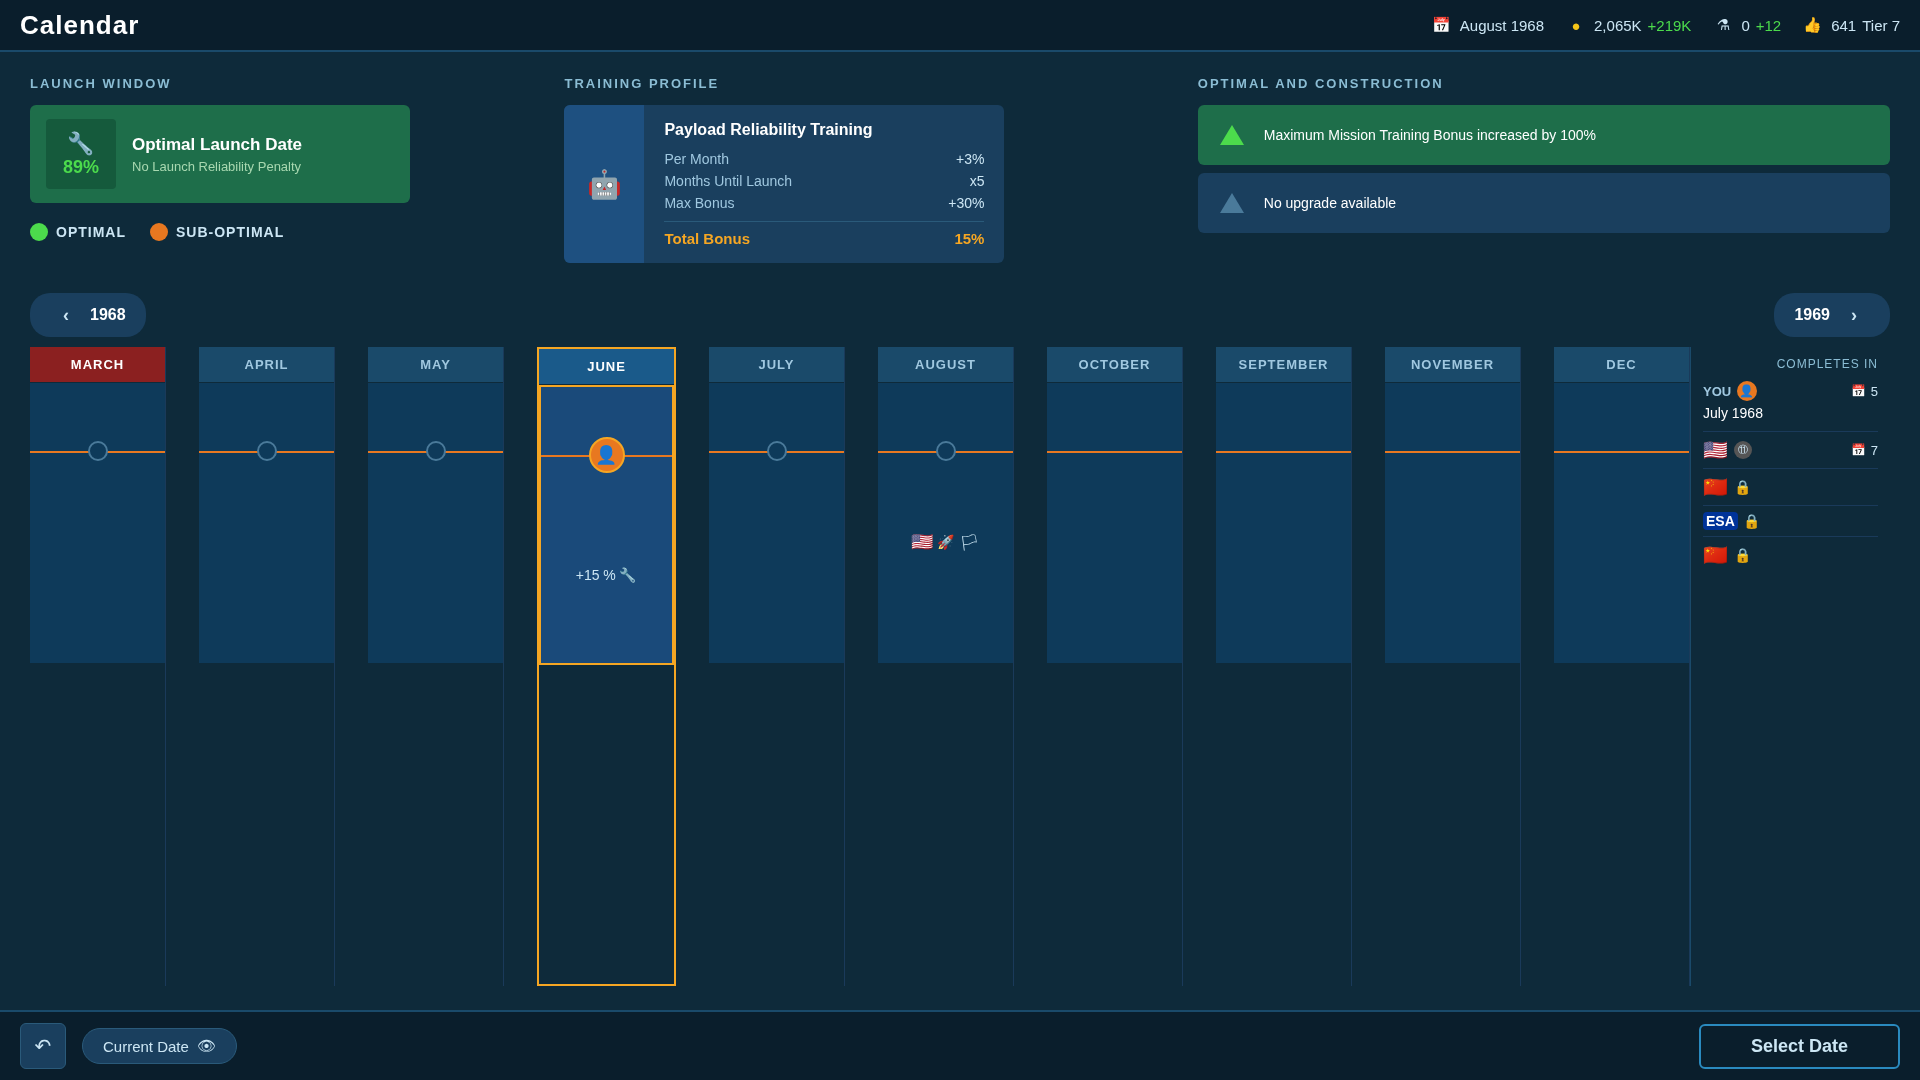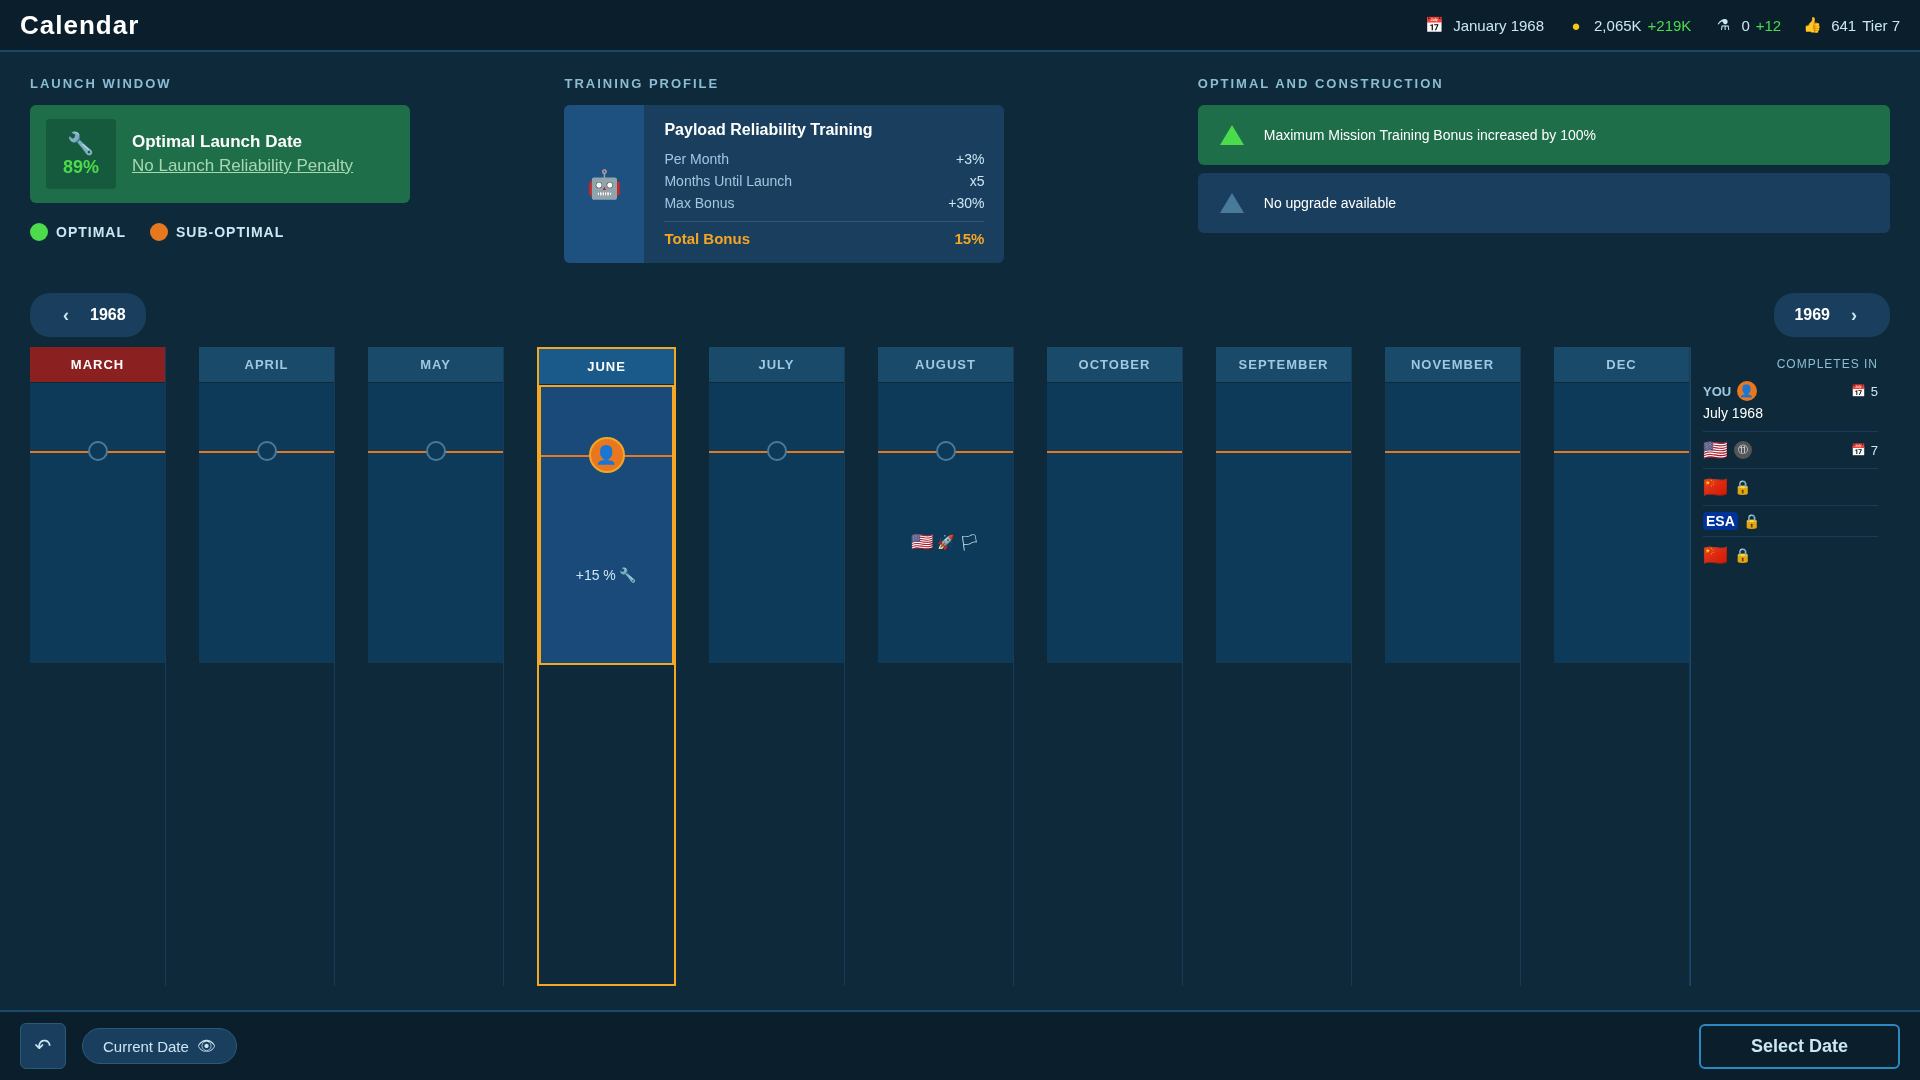--- a/index.html
+++ b/index.html
@@ -102,23 +102,22 @@
       font-weight: bold;
       color: #4cdb4c;
     }
     .optimal-text h3 {
       font-size: 17px;
       font-weight: bold;
       color: #ffffff;
       margin-bottom: 4px;
     }
     .optimal-text p {
-      font-size: 17px;
+      font-size: 13px;
       color: #a8d8b0;
-      text-decoration: underline;
     }
 
     .legend {
       display: flex;
       gap: 24px;
       align-items: center;
       margin-top: 10px;
     }
     .legend-item {
       display: flex;
@@ -440,21 +439,21 @@
     }
   </style>
 </head>
 <body>
 
 <div class="header">
   <span class="header-title">Calendar</span>
   <div class="header-right">
     <div class="header-item">
       <span class="header-icon">📅</span>
-      <span>January 1968</span>
+      <span>August 1968</span>
     </div>
     <div class="header-item">
       <span class="header-icon" style="color:#f5c518;">●</span>
       <span>2,065K</span>
       <span class="header-positive">+219K</span>
     </div>
     <div class="header-item">
       <span class="header-icon">⚗</span>
       <span>0</span>
       <span class="header-positive">+12</span>

